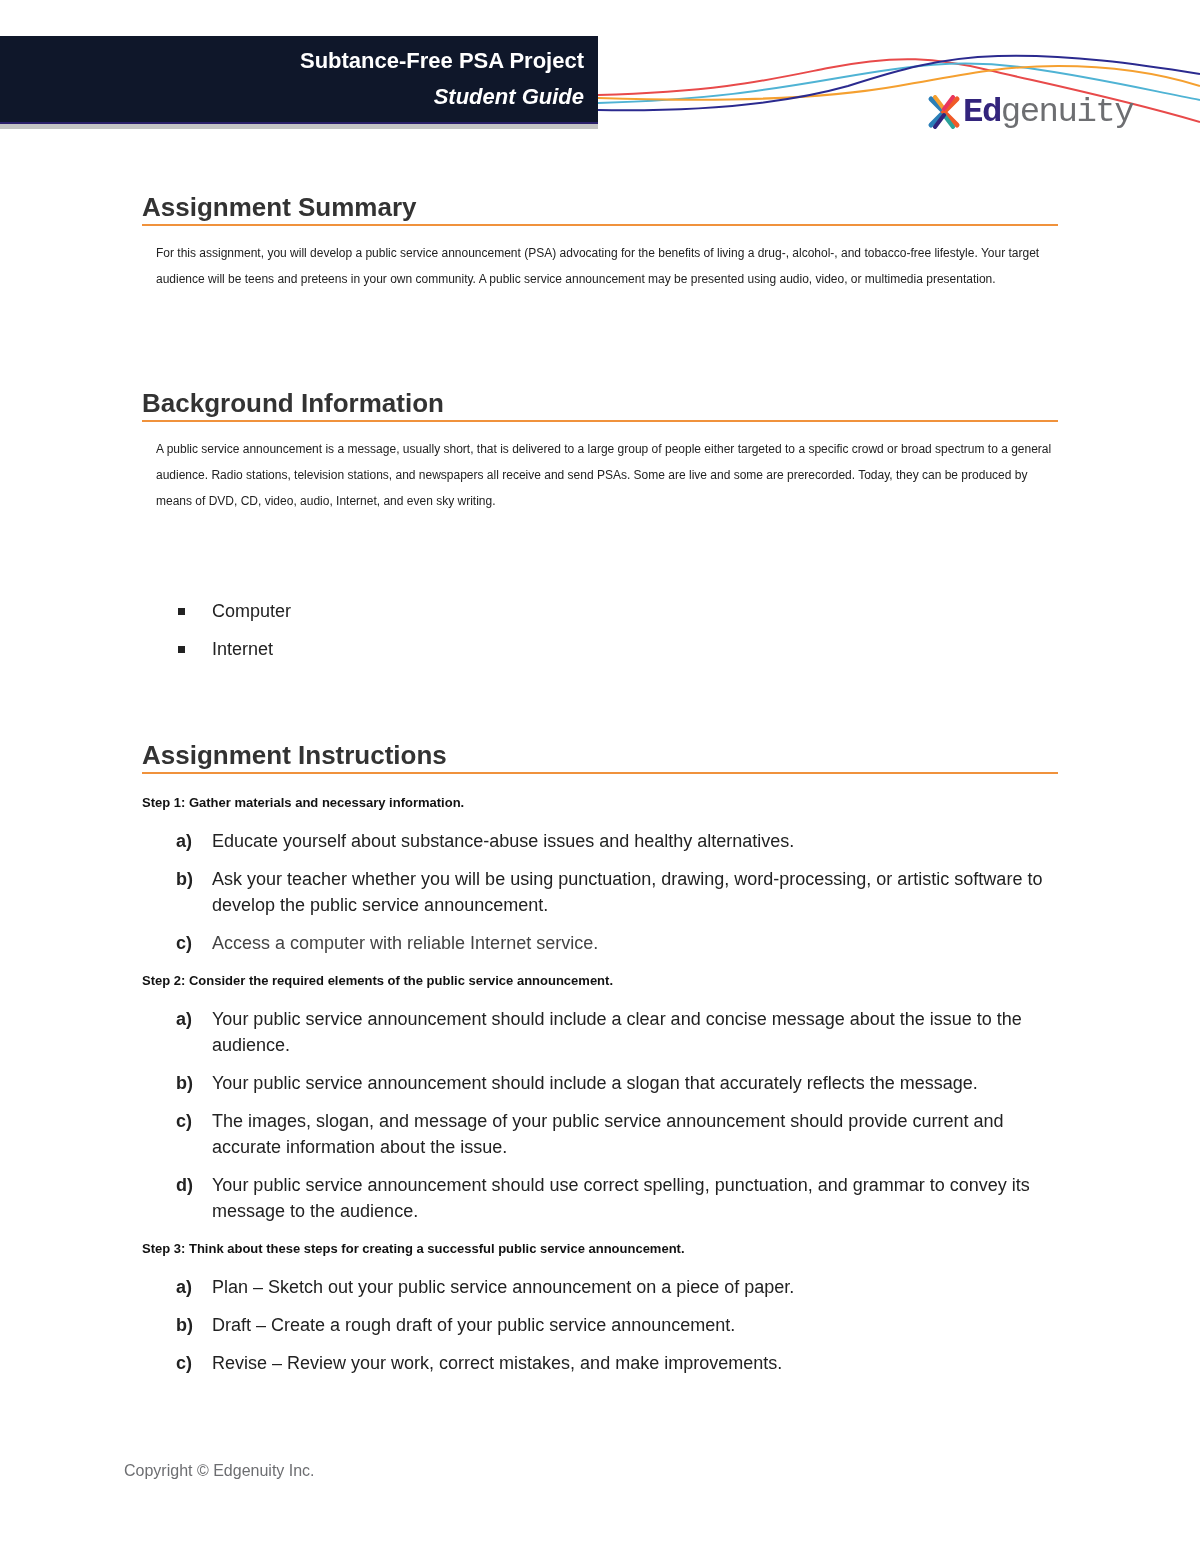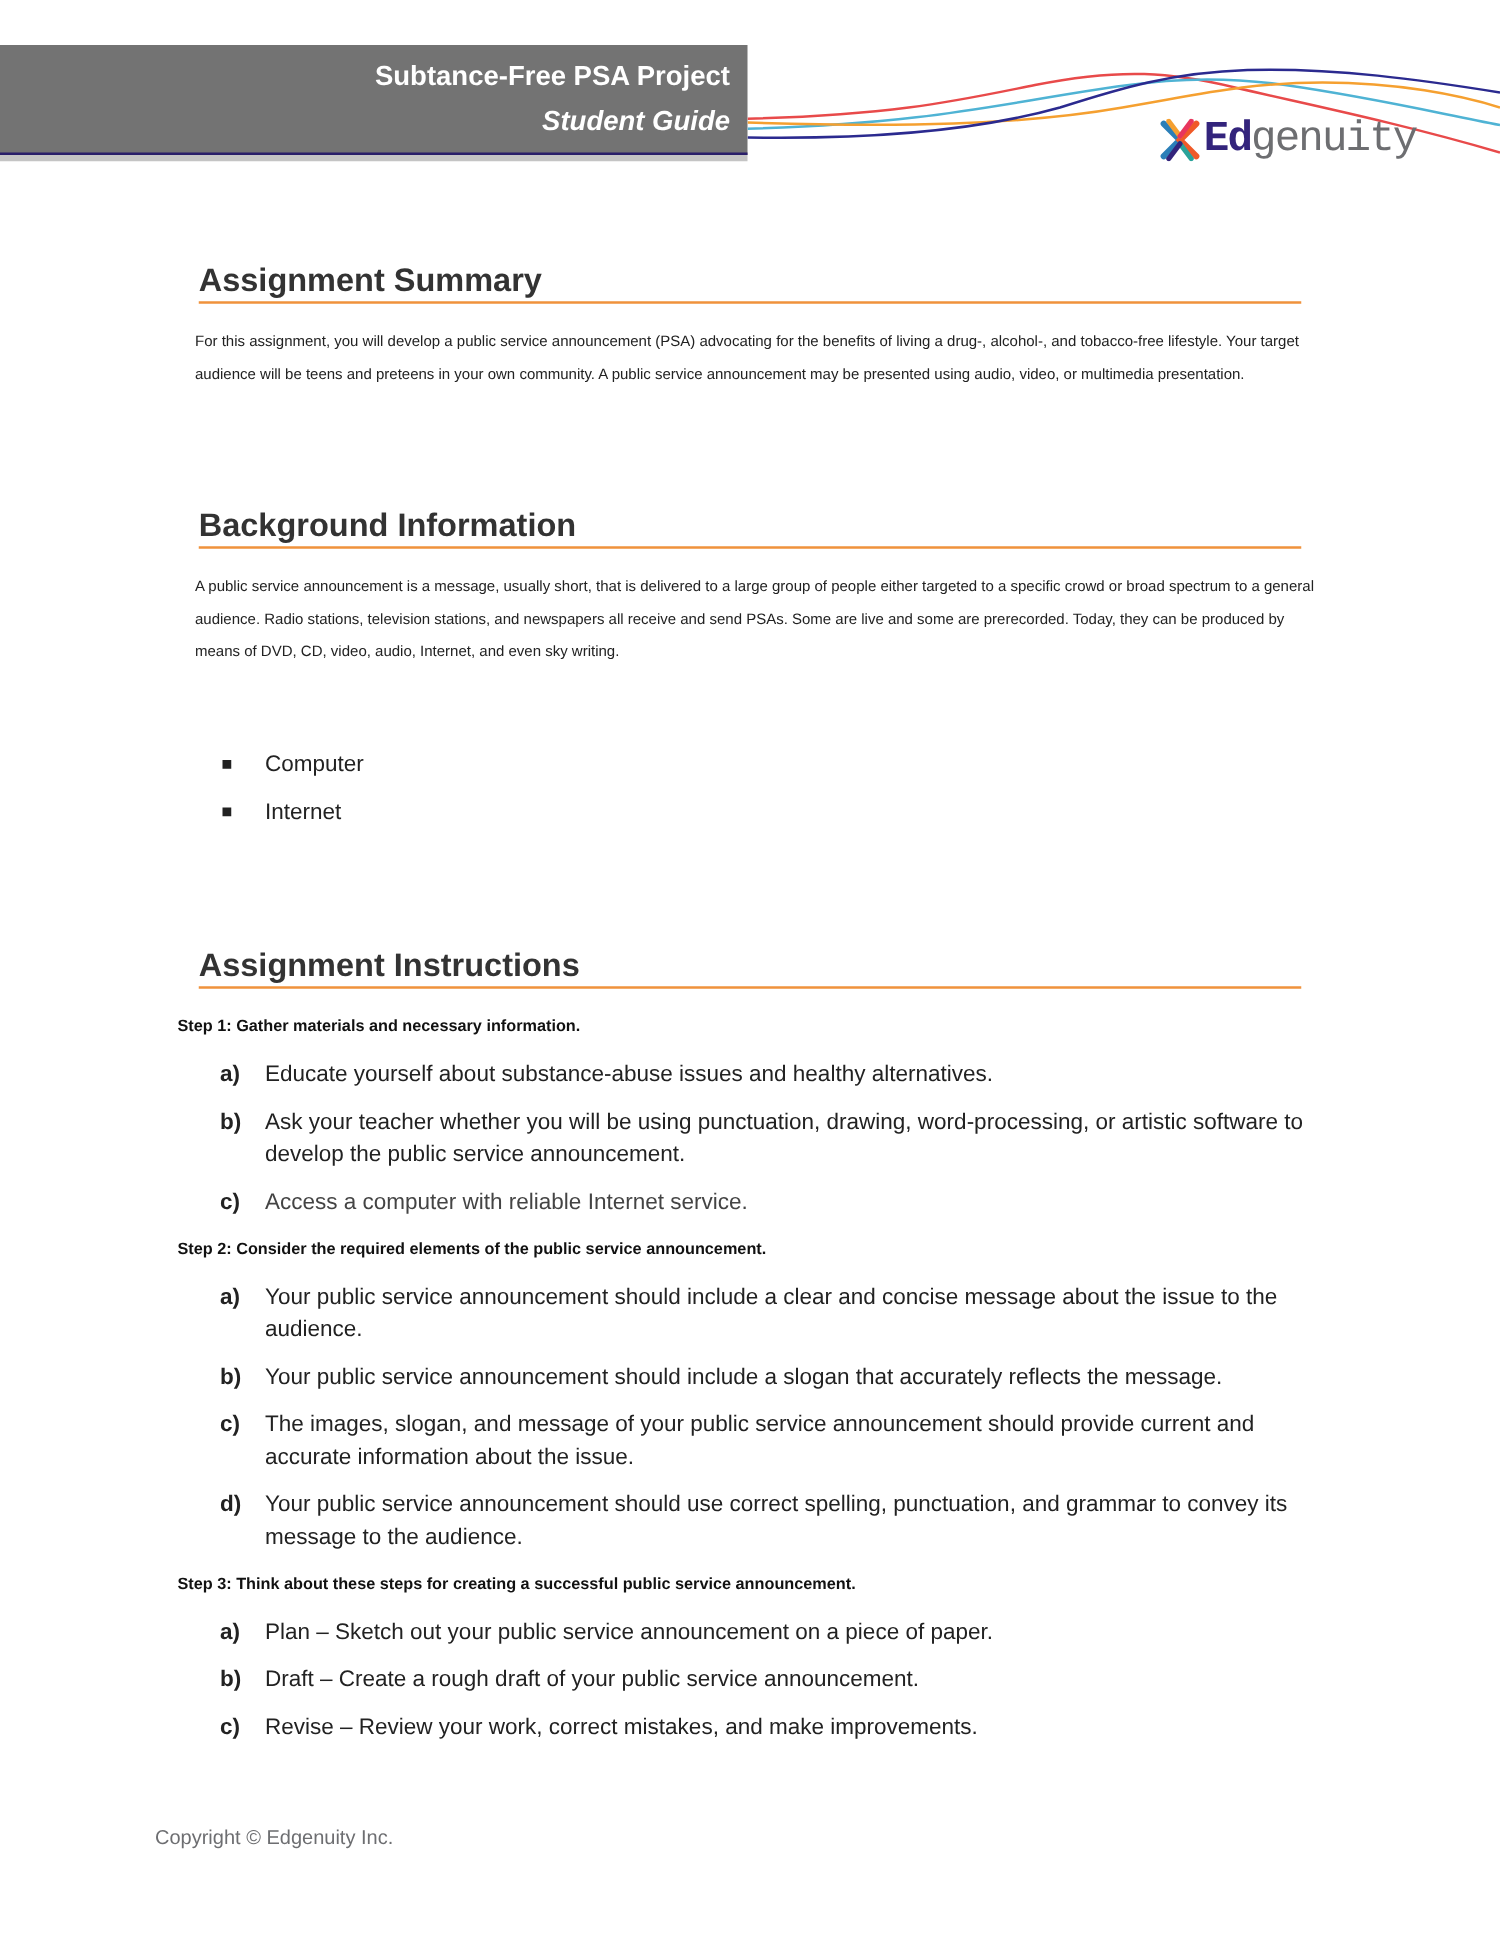--- a/index.html
+++ b/index.html
@@ -1,36 +1,36 @@
 <!DOCTYPE html>
 <html><head>
   <meta charset="utf-8">
   <style>
     html, body { margin: 0; padding: 0; background: #ffffff; }
     body { width: 1200px; height: 1553px; position: relative; overflow: hidden;
            font-family: "Liberation Sans", sans-serif; color: #222222; }
 
     .banner { position: absolute; left: 0; top: 36px; width: 598px; height: 86px;
-              background: #737373; border-bottom: 2px solid #2a1f6a; }
+              background: #0f172a; border-bottom: 2px solid #2a1f6a; }
     .banner-shadow { position: absolute; left: 0; top: 124px; width: 598px; height: 5px; background: #c4c4c4; }
     .banner-title { position: absolute; right: 14px; top: 12px; color: #ffffff;
                     font-weight: bold; font-size: 22px; text-align: right; white-space: nowrap; }
     .banner-subtitle { position: absolute; right: 14px; top: 48px; color: #ffffff;
                        font-weight: bold; font-style: italic; font-size: 22px; text-align: right; white-space: nowrap; }
 
     .waves { position: absolute; left: 598px; top: 40px; width: 602px; height: 90px; }
 
     .logo { position: absolute; left: 927px; top: 92px; height: 40px; display: flex; align-items: center; }
     .logo-mark { width: 34px; height: 34px; margin-right: 2px; }
     .logo-text { font-size: 34px; letter-spacing: -1.5px; line-height: 1; font-family: Liberation Mono, monospace; }
     .logo-ed { color: #33247c; font-weight: bold; }
     .logo-genuity { color: #6d6e71; }
 
     .section { position: absolute; left: 142px; width: 916px; }
-    .section-heading { font-size: 26px; font-weight: bold; color: #333333; margin: 17px;
+    .section-heading { font-size: 26px; font-weight: bold; color: #333333; margin: 0;
                        padding-bottom: 2px; border-bottom: 2px solid #f0923c; line-height: 30px; }
     .para { font-size: 12px; line-height: 26px; color: #222222; margin: 14px 0 0 14px; }
 
     .bullets { list-style: none; padding: 0; margin: 14px 0 0 0; }
     .bullets li { position: relative; padding-left: 70px; font-size: 18px; line-height: 26px; margin-bottom: 12px; }
     .bullets li .bullet { position: absolute; left: 36px; top: 10px; width: 7px; height: 7px; background: #222222; }
 
     .step-title { font-size: 13px; font-weight: bold; color: #111111; margin: 0; line-height: 26px; }
     .sub-item { position: relative; padding-left: 70px; font-size: 18px; line-height: 26px; margin-top: 12px; }
     .sub-item .letter { position: absolute; left: 34px; top: 0; font-weight: bold; }

